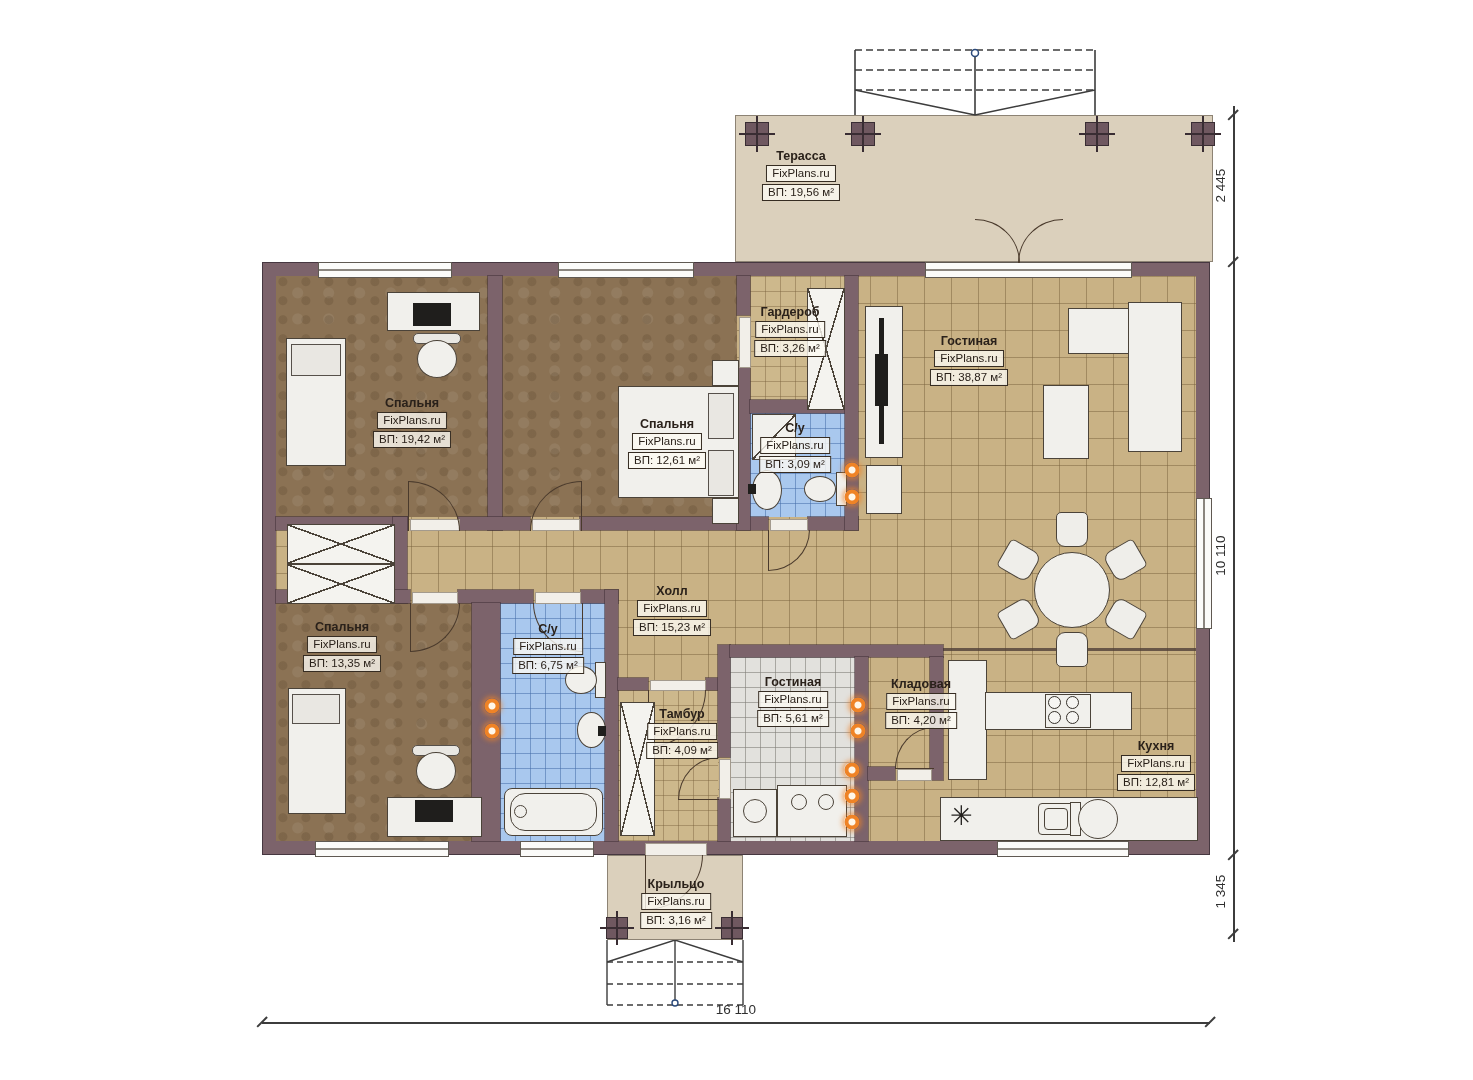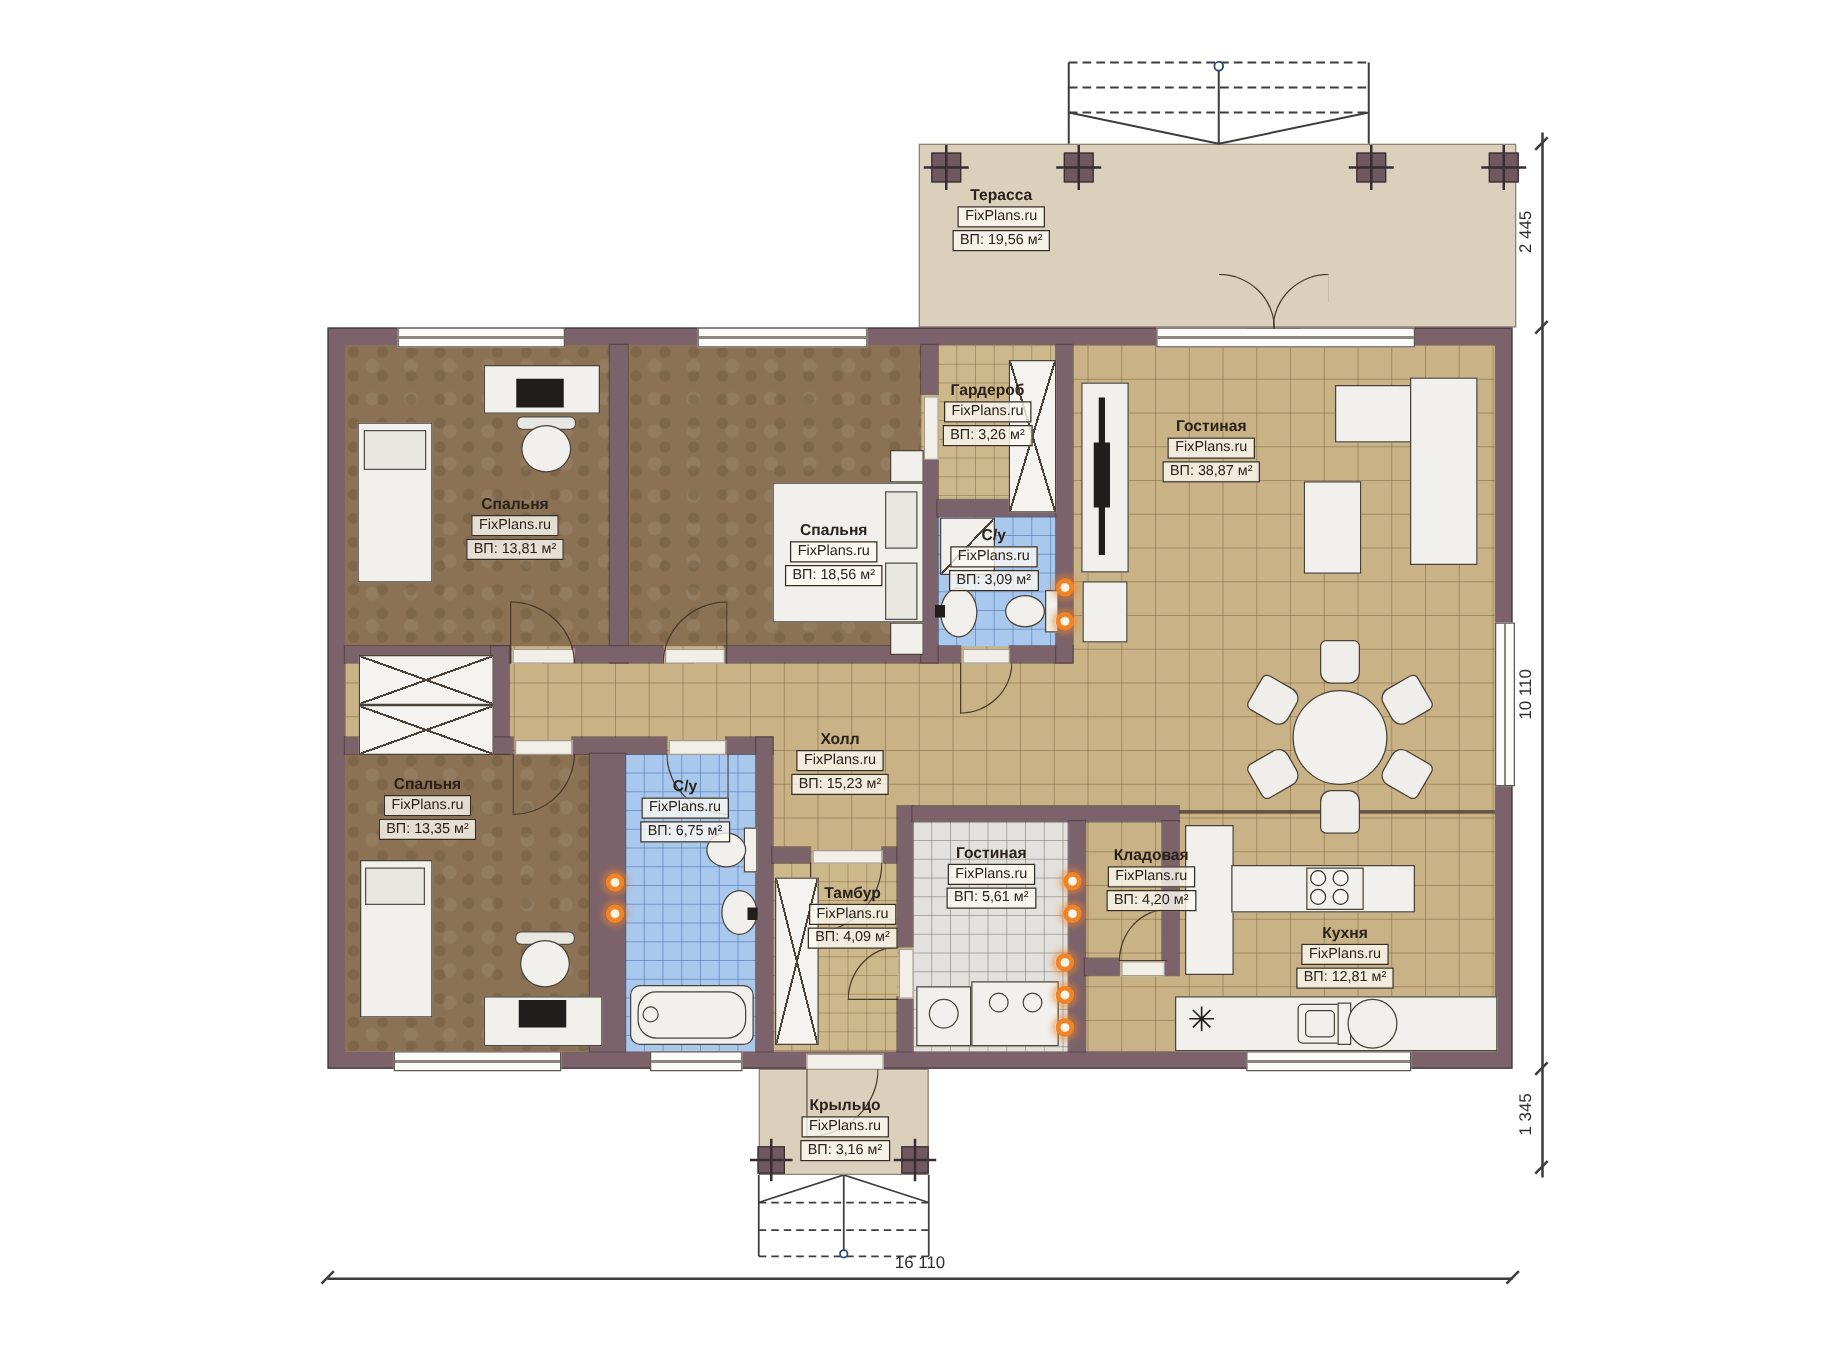--- a/index.html
+++ b/index.html
@@ -270,26 +270,26 @@
   <div class="outlet" style="left:844px;top:814px"></div>
 
   <div class="room-label" style="left:801px;top:149px">
     <div class="rl-name">Терасса</div>
     <div class="rl-box">FixPlans.ru</div>
     <div class="rl-box">ВП: 19,56 м²</div>
   </div>
   <div class="room-label" style="left:412px;top:396px">
     <div class="rl-name">Спальня</div>
     <div class="rl-box">FixPlans.ru</div>
-    <div class="rl-box">ВП: 13,81 м²</div>
+    <div class="rl-box">ВП: 19,42 м²</div>
   </div>
   <div class="room-label" style="left:667px;top:417px">
     <div class="rl-name">Спальня</div>
     <div class="rl-box">FixPlans.ru</div>
-    <div class="rl-box">ВП: 18,56 м²</div>
+    <div class="rl-box">ВП: 12,61 м²</div>
   </div>
   <div class="room-label" style="left:790px;top:305px">
     <div class="rl-name">Гардероб</div>
     <div class="rl-box">FixPlans.ru</div>
     <div class="rl-box">ВП: 3,26 м²</div>
   </div>
   <div class="room-label" style="left:795px;top:421px">
     <div class="rl-name">С/у</div>
     <div class="rl-box">FixPlans.ru</div>
     <div class="rl-box">ВП: 3,09 м²</div>
@@ -322,21 +322,21 @@
   <div class="room-label" style="left:793px;top:675px">
     <div class="rl-name">Гостиная</div>
     <div class="rl-box">FixPlans.ru</div>
     <div class="rl-box">ВП: 5,61 м²</div>
   </div>
   <div class="room-label" style="left:921px;top:677px">
     <div class="rl-name">Кладовая</div>
     <div class="rl-box">FixPlans.ru</div>
     <div class="rl-box">ВП: 4,20 м²</div>
   </div>
-  <div class="room-label" style="left:1076px;top:739px">
+  <div class="room-label" style="left:1156px;top:739px">
     <div class="rl-name">Кухня</div>
     <div class="rl-box">FixPlans.ru</div>
     <div class="rl-box">ВП: 12,81 м²</div>
   </div>
   <div class="room-label" style="left:676px;top:877px">
     <div class="rl-name">Крыльцо</div>
     <div class="rl-box">FixPlans.ru</div>
     <div class="rl-box">ВП: 3,16 м²</div>
   </div>
 

